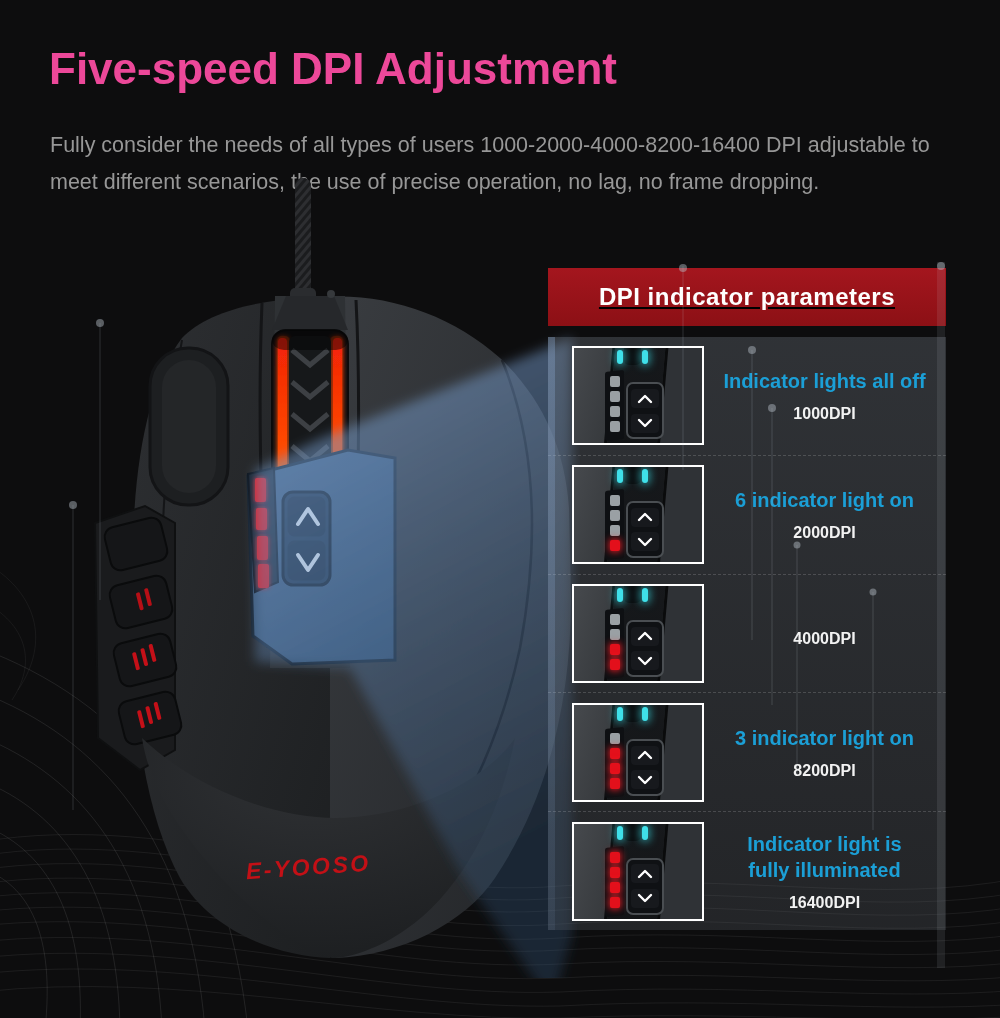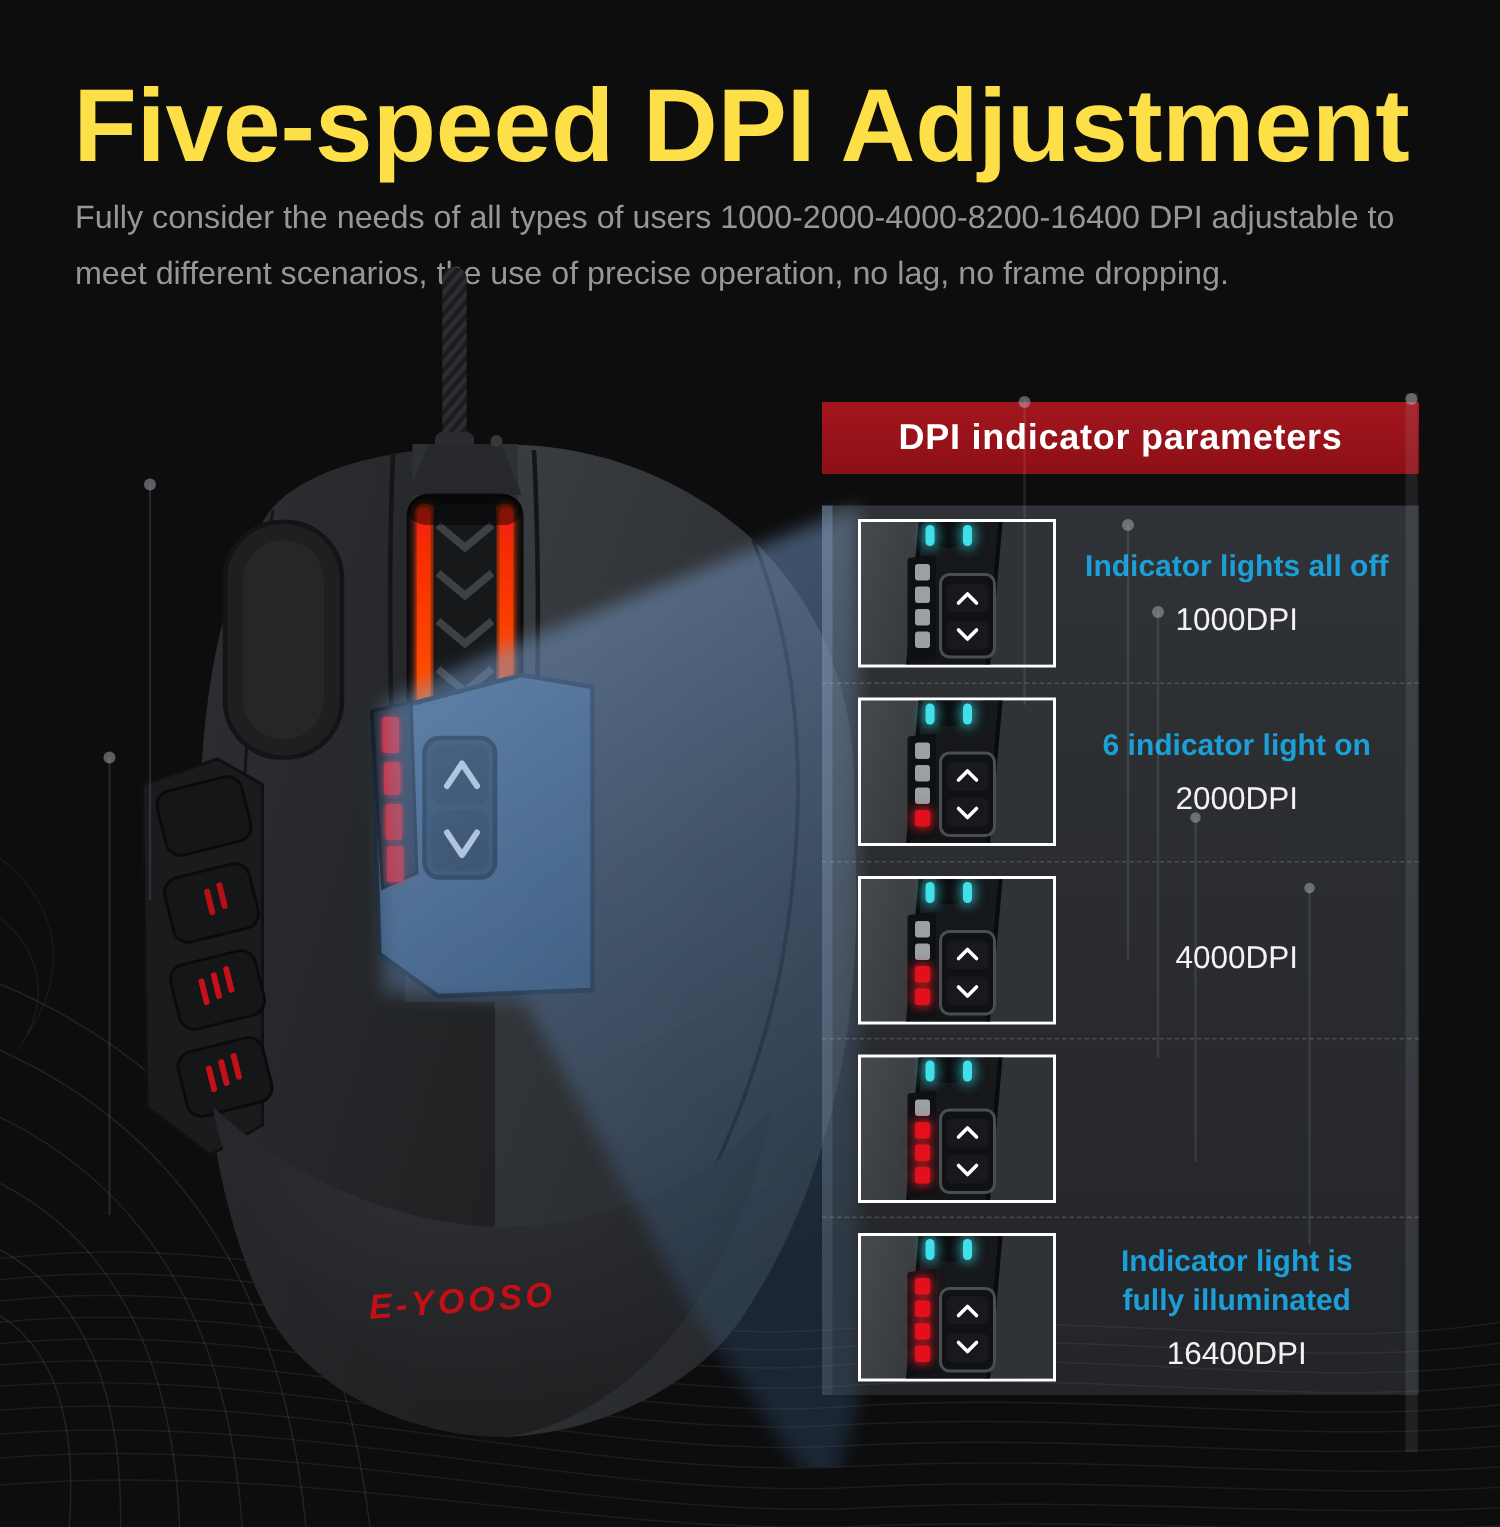--- a/index.html
+++ b/index.html
@@ -1,41 +1,41 @@
 <!DOCTYPE html>
 <html><head>
 <meta charset="utf-8">
 <style>
   html,body{margin:0;padding:0;background:#000;}
   .canvas{position:relative;width:1000px;height:1018px;background:#0d0d0e;overflow:hidden;
           font-family:"Liberation Sans",sans-serif;}
   
-  .page-title{position:absolute;left:49px;top:44px;margin:0;font-size:69px;font-weight:700;
-              color:#fde047;letter-spacing:0;z-index:5;}
+  .page-title{position:absolute;left:49px;top:44px;margin:0;font-size:44px;font-weight:700;
+              color:#ec4899;letter-spacing:0;z-index:5;}
   .page-desc{position:absolute;left:50px;top:127px;width:912px;margin:0;font-size:21.5px;
              line-height:37px;color:#979797;z-index:5;}
   
   .topo{position:absolute;left:0;top:0;z-index:1;}
   .mouse{position:absolute;left:50px;top:178px;z-index:10;}
   .decor{position:absolute;left:0;top:0;z-index:40;pointer-events:none;}
   
-  .dpi-header{position:absolute;left:548px;top:268px;width:398px;height:48px;z-index:20;
+  .dpi-header{position:absolute;left:548px;top:268px;width:398px;height:58px;z-index:20;
               display:flex;align-items:center;justify-content:center;
-              background:linear-gradient(180deg,#a4161e 0%,#8c1015 100%);}
+              background:linear-gradient(180deg,#a4161e 0%,#8c1015 100%);text-decoration:underline;}
   .dpi-header span{color:#fff;font-size:24px;font-weight:700;letter-spacing:.5px;}
   .dpi-panel{position:absolute;left:548px;top:337px;width:398px;height:593px;z-index:20;
              display:flex;flex-direction:column;
              background:linear-gradient(180deg,rgba(114,122,132,.34),rgba(95,101,109,.27));}
   .dpi-panel::before{content:"";position:absolute;left:0;top:0;bottom:0;width:7px;
              background:linear-gradient(180deg,rgba(140,170,210,.35),rgba(140,170,210,.10));}
   .row{flex:1;display:flex;align-items:center;}
   .row + .row{border-top:1px dashed rgba(255,255,255,.16);}
   .rtext{flex:1;display:flex;flex-direction:column;align-items:center;justify-content:center;padding-right:1px;}
   .row-label{color:#1b9fd6;font-size:20px;font-weight:700;line-height:26px;text-align:center;white-space:pre-line;}
-  .row-dpi{color:#f2f2f2;font-size:21px;font-weight:400;margin-top:11px;}
+  .row-dpi{color:#f2f2f2;font-size:16px;font-weight:700;margin-top:11px;}
   
   .thumb{position:relative;width:128px;height:95px;border:2px solid #fff;margin-left:24px;
          overflow:hidden;flex:none;
          background:linear-gradient(105deg,#46494d 0%,#333639 45%,#27292c 100%);}
   .t-right{position:absolute;left:82px;top:0;right:0;bottom:0;background:#2f3236;}
   .t-spine{position:absolute;left:34px;top:-4px;width:50px;height:108px;background:linear-gradient(180deg,#17191c,#121416);
            transform:skewX(-5deg);border-left:3px solid #0a0b0c;border-right:3px solid #0a0b0c;}
   .t-wheeltop{position:absolute;left:50px;top:0;width:17px;height:17px;background:#0c0d0f;border-radius:0 0 5px 5px;}
   .t-cyan{position:absolute;top:2px;width:6px;height:14px;border-radius:3px;background:#3fe0e9;
           box-shadow:0 0 8px 2px rgba(56,218,228,.65);}
@@ -339,20 +339,24 @@
             <polyline points="2,8 8,2 14,8" fill="none" stroke="#fff" stroke-width="2.4" stroke-linecap="round" stroke-linejoin="round"></polyline>
           </svg>
         </div>
         <div class="t-btn">
           <svg width="16" height="10">
             <polyline points="2,2 8,8 14,2" fill="none" stroke="#fff" stroke-width="2.4" stroke-linecap="round" stroke-linejoin="round"></polyline>
           </svg>
         </div>
       </div>
     </div>
+    <div class="rtext">
+      <div class="row-label">3 indicator light on</div>
+      <div class="row-dpi">8200DPI</div>
+    </div>
   </div>
       <div class="row">
     <div class="thumb">
       <div class="t-right"></div>
       <div class="t-spine"></div>
       <div class="t-wheeltop"></div>
       <div class="t-cyan c1"></div>
       <div class="t-cyan c2"></div>
       <div class="t-plate"></div>
       <div class="led l1 lit"></div>

